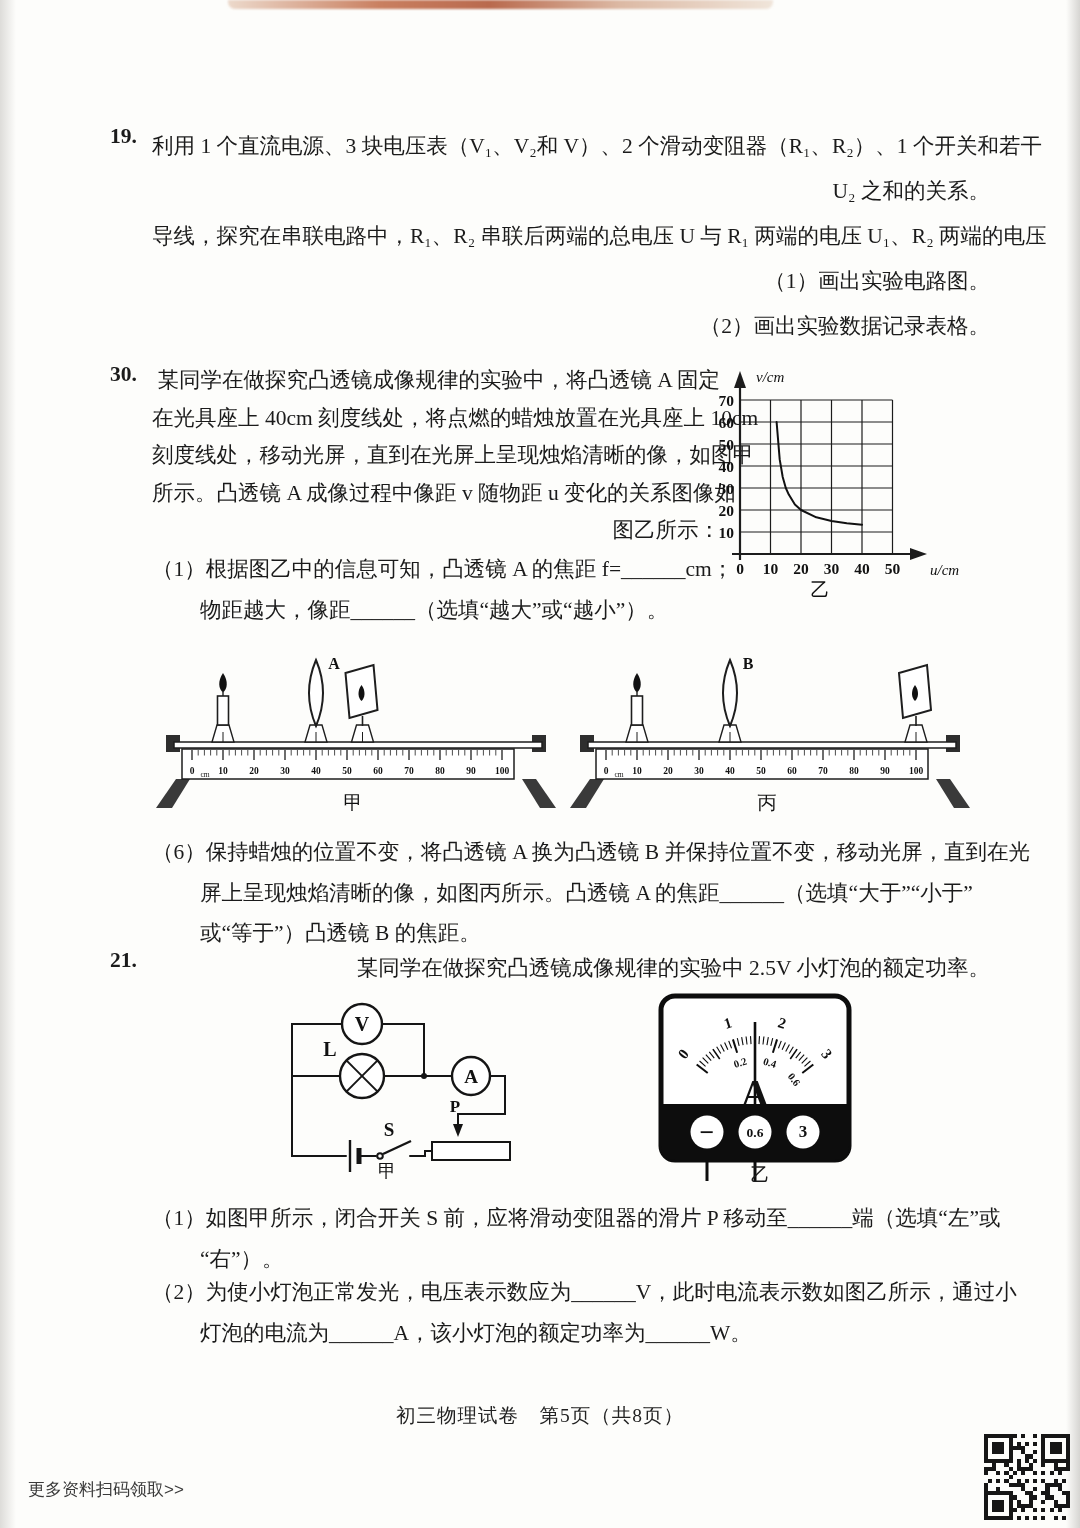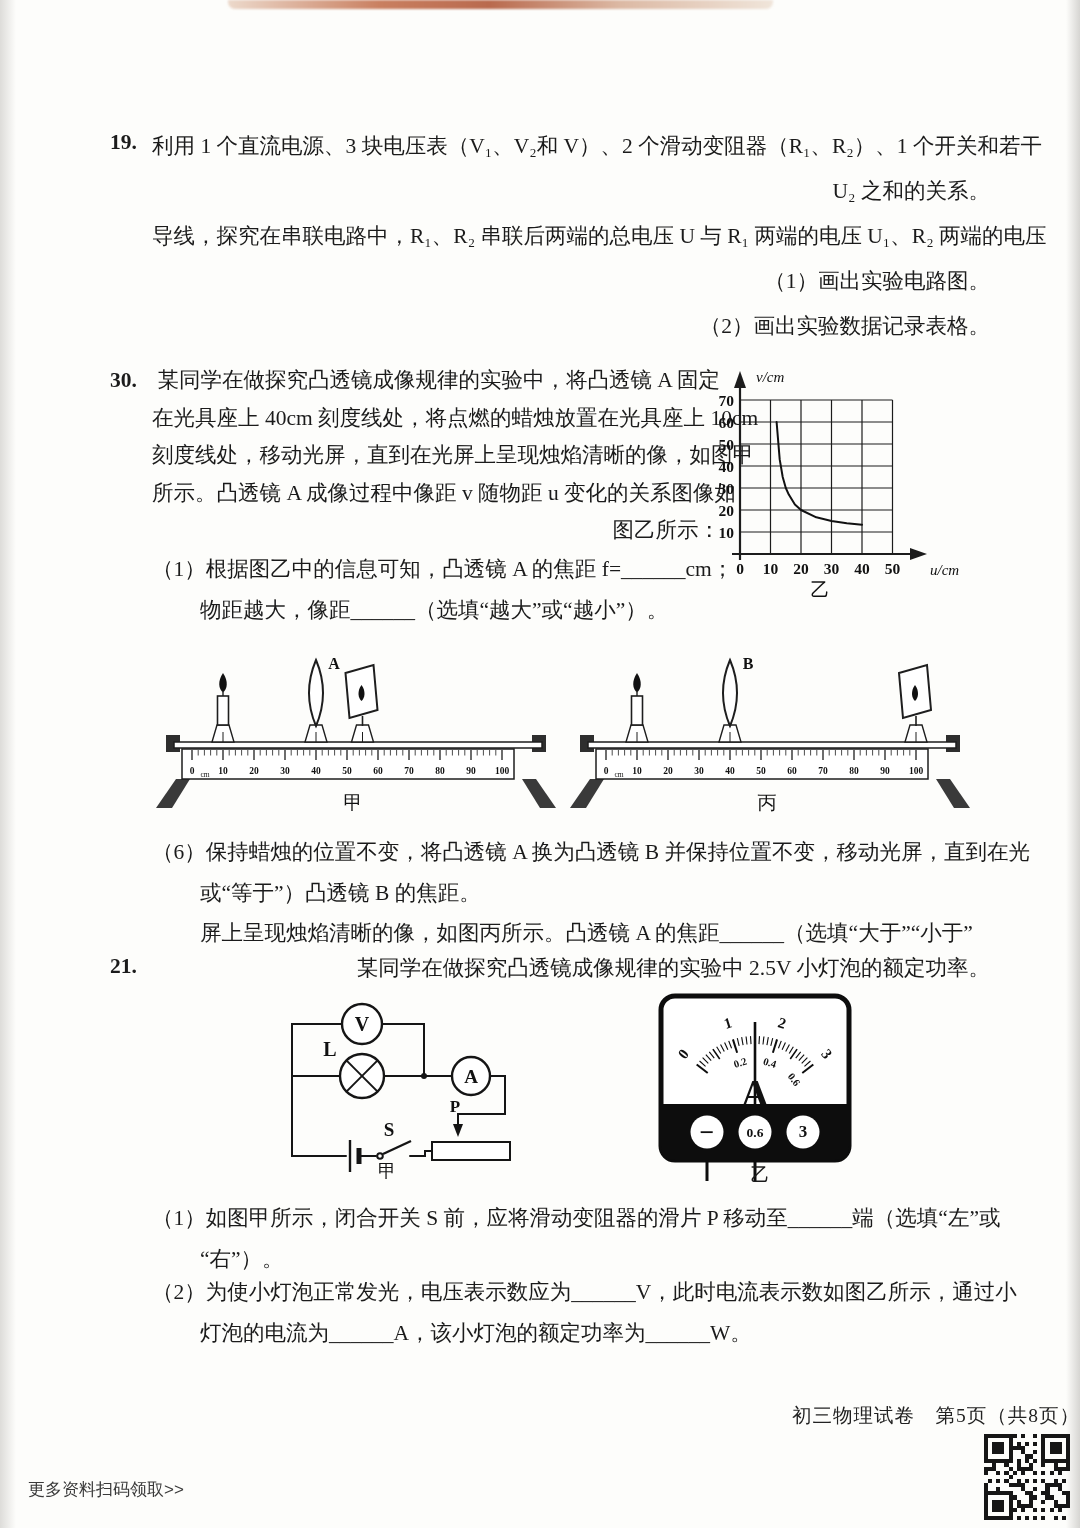--- a/index.html
+++ b/index.html
@@ -9,31 +9,31 @@
     font-family:"Liberation Serif","DejaVu Serif",serif;
   }
   .edge-left{position:absolute;left:0;top:0;bottom:0;width:16px;
     background:linear-gradient(90deg,#dddcd9,rgba(255,255,255,0));}
   .edge-right{position:absolute;right:0;top:0;bottom:0;width:14px;
     background:linear-gradient(270deg,#d6d5d2,rgba(255,255,255,0));}
   .photo-strip{position:absolute;left:228px;top:0;width:545px;height:9px;
     border-radius:0 0 7px 7px;filter:blur(1.2px);
     background:linear-gradient(90deg,#ecd9cb,#c97f60 28%,#b96a4e 48%,#dcb9a4 72%,#f0e5da);}
   .q{position:absolute;font-size:21.5px;}
-  .qno{position:absolute;left:0;top:6px;font-weight:bold;}
+  .qno{position:absolute;left:0;top:0;font-weight:bold;}
   .qbody{margin-left:42px;text-align:right;}
   .line{white-space:nowrap;}
   .lh45 .line{line-height:45px;}
   .lh38 .line{line-height:37.5px;}
   .lh40 .line{line-height:40.5px;}
   .indent{padding-left:48px;font-family:Liberation Serif, serif;}
   .fig{position:absolute;}
   svg text{user-select:none;}
   .fig-caption{position:absolute;font-size:19px;text-align:center;}
-  .footer{position:absolute;left:0;right:0;top:1402px;text-align:right;
+  .footer{position:absolute;left:0;right:0;top:1402px;text-align:center;
     font-size:19.5px;letter-spacing:1px;color:#222;}
   .promo{position:absolute;left:28px;top:1478px;font-size:17px;color:#3a3a3a;
     font-family:"Liberation Sans","DejaVu Sans",sans-serif;}
 </style>
 </head>
 <body>
 
 <div class="edge-left"></div>
 <div class="edge-right"></div>
 <div class="photo-strip"></div>
@@ -275,22 +275,22 @@
       <line x1="356" y1="86" x2="356" y2="96" stroke="#1e1e1e" stroke-width="1"></line>
       <line x1="356" y1="70" x2="356" y2="80" stroke="#1e1e1e" stroke-width="1.6"></line>
       <polygon points="339,27 367,19 371,64 343,72" fill="#fff" stroke="#1e1e1e" stroke-width="2"></polygon>
       <path d="M355,39 C359.5,45 358.5,52 355,55 C351.5,52 350.5,45 355,39 Z" fill="#111"></path>
       <text x="207" y="163" font-size="19" fill="#111" text-anchor="middle" font-weight="normal" font-style="normal" font-family="&quot;Liberation Serif&quot;,&quot;DejaVu Serif&quot;,serif">丙</text>
     </svg>
 </div>
 
 <div class="q lh40" style="left:152px;top:832px;width:840px">
   <div class="line">（6）保持蜡烛的位置不变，将凸透镜 A 换为凸透镜 B 并保持位置不变，移动光屏，直到在光</div>
+  <div class="line indent">屏上呈现烛焰清晰的像，如图丙所示。凸透镜 A 的焦距______（选填“大于”“小于”</div>
   <div class="line indent">或“等于”）凸透镜 B 的焦距。</div>
-  <div class="line indent">屏上呈现烛焰清晰的像，如图丙所示。凸透镜 A 的焦距______（选填“大于”“小于”</div>
 </div>
 
 <div class="q lh40" style="left:110px;top:948px;width:880px">
   <span class="qno">21.</span>
   <div class="qbody">
     <div class="line">某同学在做探究凸透镜成像规律的实验中 2.5V 小灯泡的额定功率。</div>
   </div>
 </div>
 
 <div class="fig" style="left:262px;top:996px">

